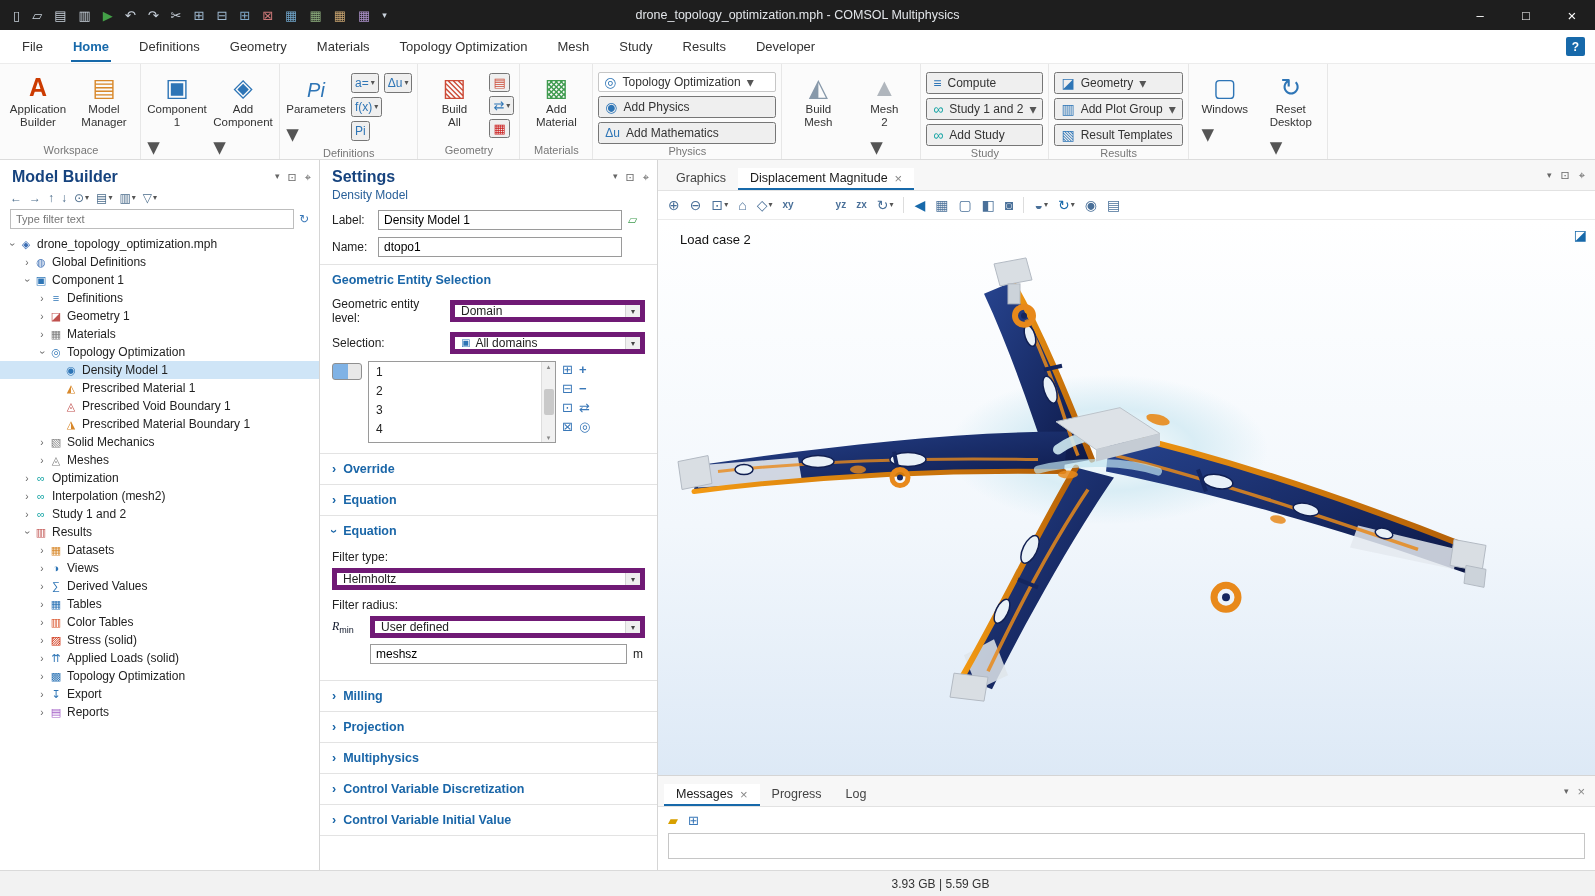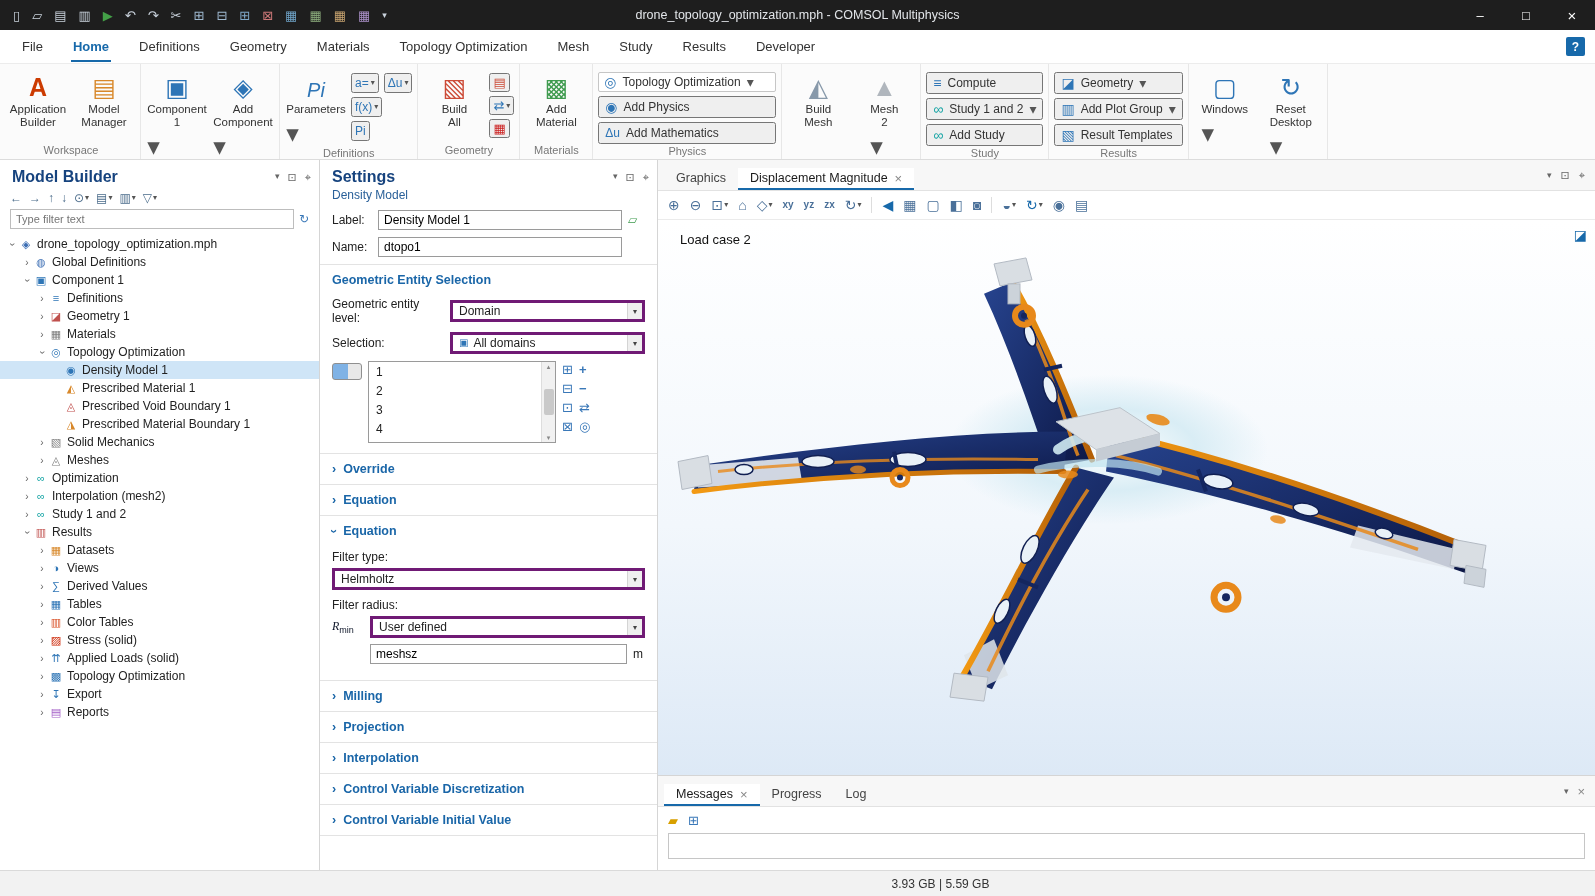--- a/index.html
+++ b/index.html
@@ -61,21 +61,21 @@
   
   .settings{width:338px; background:#fff; border-right:1px solid #d5d5d5; display:flex; flex-direction:column; overflow:hidden;}
   .panel-subtitle{padding:0 12px 8px; color:#2a6099; font-size:12px;}
   .frow{display:flex; align-items:center; gap:6px; padding:0 12px; margin-bottom:7px;}
   .frow label{width:40px; flex:none;}
   .frow input{width:244px; height:20px; border:1px solid #9a9a9a; padding:0 5px; font-size:12px; font-family:inherit;}
   .sec-header,.sec-row{border-top:1px solid #e3e3e3; padding:8px 12px; display:flex; gap:7px; align-items:center; color:#1a66a8; font-weight:bold; font-size:12.5px;}
   .ges-body{padding:2px 12px 10px;}
   .ges-row{display:flex; align-items:center; margin-bottom:7px;}
   .ges-row .glabel{width:118px; flex:none; color:#222;}
-  .dd{position:relative; flex:1; border:3px solid #701a75; background:#fff; height:22px; display:flex; align-items:center; gap:5px; padding:0 20px 0 6px; font-size:12px;}
+  .dd{position:relative; flex:1; border:5px solid #701a75; background:#fff; height:22px; display:flex; align-items:center; gap:5px; padding:0 20px 0 6px; font-size:12px;}
   .dd .ddcaret{position:absolute; right:0; top:0; bottom:0; width:15px; background:#efefef; border-left:1px solid #d4d4d4; display:flex; align-items:center; justify-content:center; font-size:8px; color:#444;}
   .sel-area{display:flex; gap:6px; margin-top:2px;}
   .toggle{width:30px; height:17px; border:1px solid #8f8f8f; border-radius:3px; margin-top:2px; flex:none;
     background:linear-gradient(90deg,#7fb2e5 0 55%,#e8e8e8 55%);}
   .listbox{width:188px; height:82px; border:1px solid #9a9a9a; position:relative; background:#fff;}
   .listbox .rows{position:absolute; left:0; top:0; right:14px; bottom:0; overflow:hidden;}
   .lrow{height:19px; display:flex; align-items:center; padding-left:7px;}
   .vscroll{position:absolute; right:0; top:0; bottom:0; width:14px; background:#f1f1f1; border-left:1px solid #ddd; display:flex; flex-direction:column; align-items:center; justify-content:space-between; padding:1px 0;}
   .vthumb{width:10px; height:26px; background:#c9c9c9; border-radius:2px;}
   .sel-col{display:flex; flex-direction:column; gap:6px; padding-top:2px; font-size:13px;}
@@ -680,21 +680,21 @@
         <div class="sec-row">
           <span class="icon" style="color: rgb(26, 102, 168); font-weight: 700;">›</span>
           <span>Milling</span>
         </div>
         <div class="sec-row">
           <span class="icon" style="color: rgb(26, 102, 168); font-weight: 700;">›</span>
           <span>Projection</span>
         </div>
         <div class="sec-row">
           <span class="icon" style="color: rgb(26, 102, 168); font-weight: 700;">›</span>
-          <span>Interpolation</span>
+          <span>Multiphysics</span>
         </div>
         <div class="sec-row">
           <span class="icon" style="color: rgb(26, 102, 168); font-weight: 700;">›</span>
           <span>Control Variable Discretization</span>
         </div>
         <div class="sec-row">
           <span class="icon" style="color: rgb(26, 102, 168); font-weight: 700;">›</span>
           <span>Control Variable Initial Value</span>
         </div>
       </div>
@@ -733,21 +733,21 @@
             <span class="icon">⌂</span>
           </span>
           <span class="g-icon">
             <span class="icon">◇</span>
             <span class="icon caret-s">▾</span>
           </span>
           <span class="g-icon">
             <span class="icon" style="font-size: 10px; font-weight: 700;">xy</span>
           </span>
           <span class="g-icon">
-            <span class="icon" style="font-size: 10px; font-weight: 700;">yz</span>
+            <span class="icon" style="font-size: 10px; font-weight: 700; margin-left: 32px;">yz</span>
           </span>
           <span class="g-icon">
             <span class="icon" style="font-size: 10px; font-weight: 700;">zx</span>
           </span>
           <span class="g-icon">
             <span class="icon">↻</span>
             <span class="icon caret-s">▾</span>
           </span>
           <span class="gsep"></span>
           <span class="g-icon">

